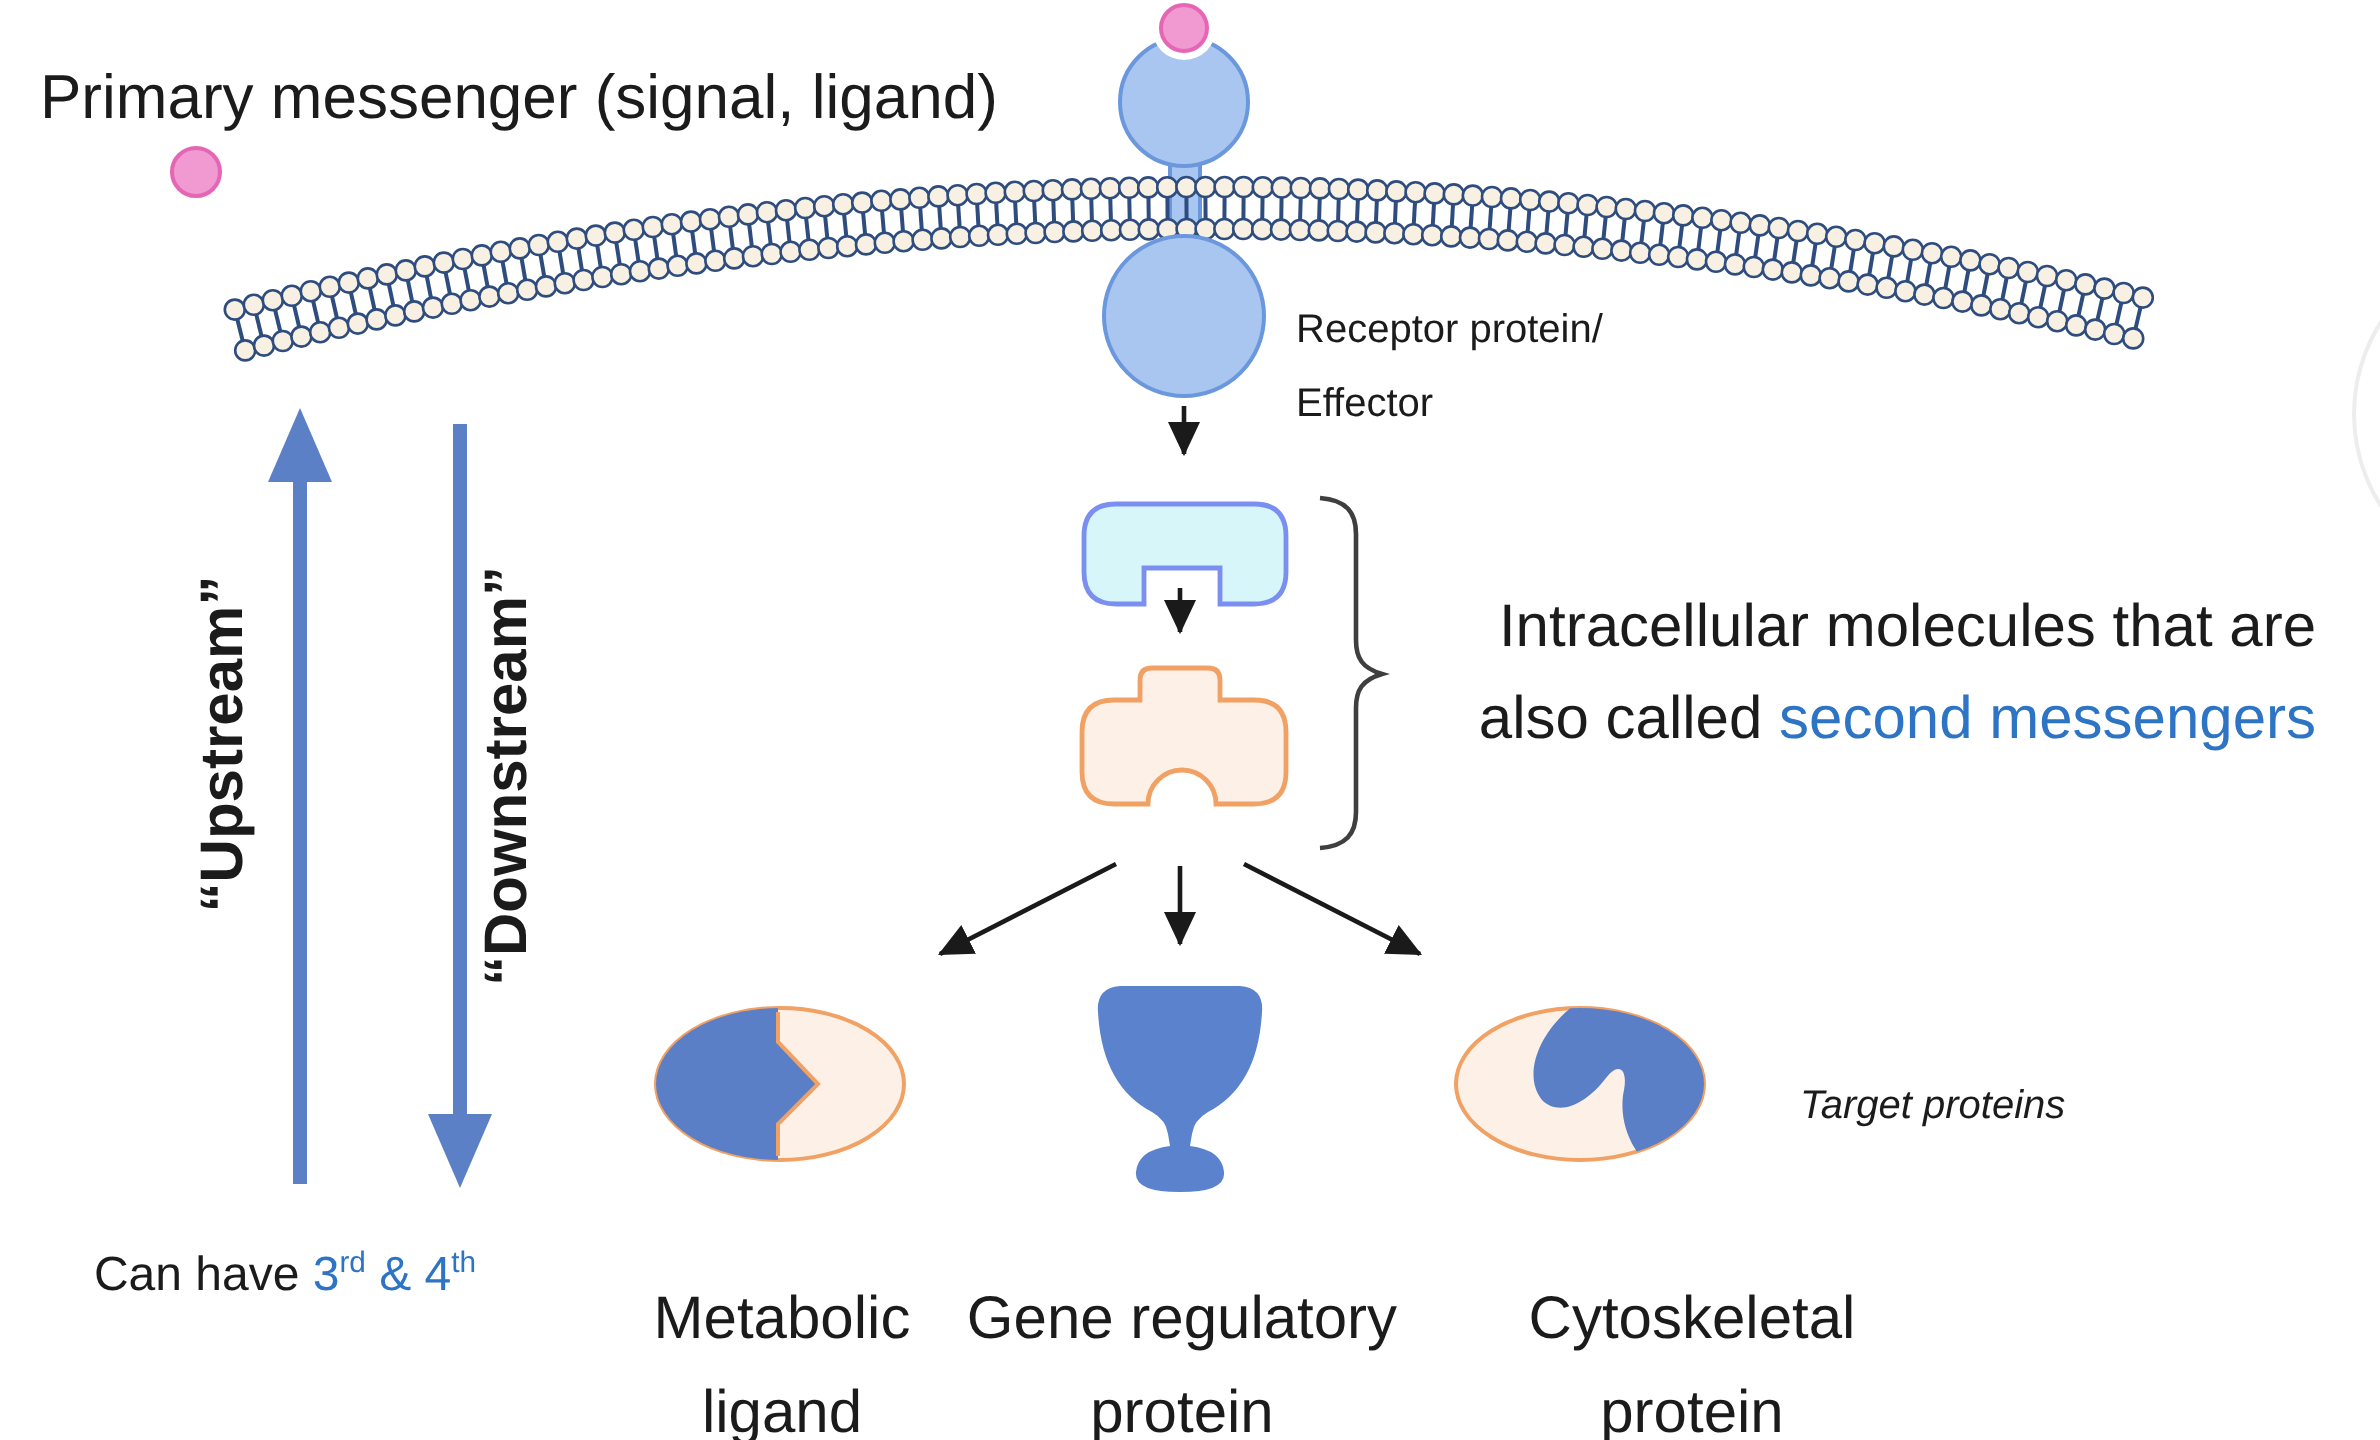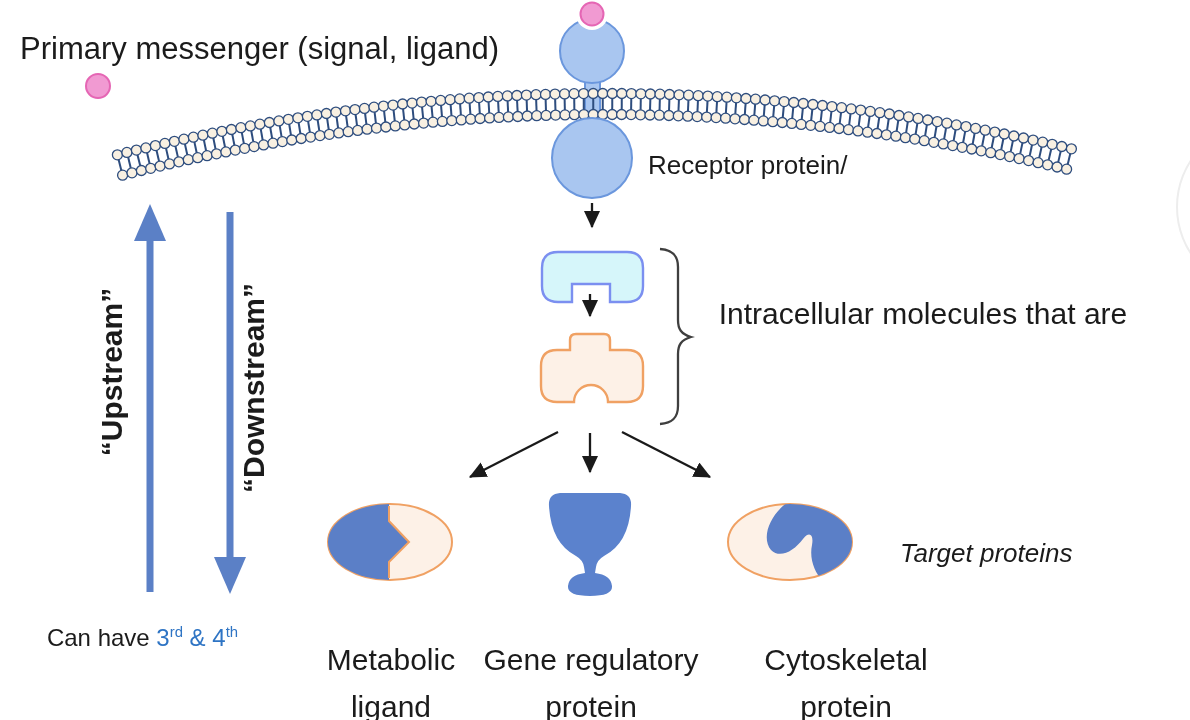--- a/index.html
+++ b/index.html
@@ -2,28 +2,28 @@
 <html style="--text-black: #1b1b1b; --text-blue: #2e74c4; --diagram-blue: #5b80c6; --ellipse-blue: #5b7fc7; --goblet-blue: #5b82cd; --receptor-fill: #a9c6f0; --receptor-stroke: #6b97dd; --ligand-fill: #f19ad2; --ligand-stroke: #e566b4; --membrane-dark: #2e4d7e; --membrane-head-fill: #f8f0e2; --messenger1-fill: #d6f6fa; --messenger1-stroke: #7b8ff0; --messenger2-fill: #fdf1e7; --messenger2-stroke: #f0a163; --arrow-black: #1a1a1a; --brace-gray: #3f3f3f;"><head>
 <meta charset="utf-8">
 <style>
   html,body{margin:0;padding:0;background:#fff;}
   .stage{
     position:relative;width:1190px;height:720px;background:#ffffff;
     font-family:"Liberation Sans", sans-serif;color:var(--text-black,#1b1b1b);
     overflow:hidden;
   }
   .stage svg.layer{position:absolute;left:0;top:0;}
-  .txt{position:absolute;white-space:nowrap;font-size:26px;line-height:37px;color:var(--text-black,#1b1b1b);}
+  .txt{position:absolute;white-space:nowrap;font-size:20px;line-height:37px;color:var(--text-black,#1b1b1b);}
   .title{left:20px;top:30px;font-size:31px;}
   .receptor-label{left:648px;top:147px;}
   .rot{position:absolute;font-weight:bold;font-size:30px;white-space:nowrap;
        transform:translate(-50%,-50%) rotate(-90deg);}
   .up-label{left:112px;top:372px;}
   .down-label{left:254px;top:388px;}
-  .note{position:absolute;left:688px;top:291px;width:470px;text-align:center;
+  .note{position:absolute;left:688px;top:291px;width:470px;text-align:right;
         font-size:30px;line-height:46px;white-space:nowrap;}
   .blue-text{color:var(--text-blue,#2e74c4);}
   .target-proteins{left:900px;top:535px;font-style:italic;}
   .tp-label{position:absolute;top:612px;text-align:center;font-size:30px;line-height:47px;white-space:nowrap;margin-top:24px;}
   .tp-metabolic{left:316px;width:150px;}
   .tp-gene{left:476px;width:230px;text-align:center;}
   .tp-cyto{left:756px;width:180px;}
   .can-have{position:absolute;left:0;top:614px;width:285px;text-align:center;
             font-size:24px;line-height:47px;white-space:nowrap;}
   .can-have sup{font-size:0.62em;line-height:0;}
@@ -418,27 +418,29 @@
     <g>
       <ellipse class="peach-ellipse" cx="790" cy="542" rx="62" ry="38"></ellipse>
       <path class="blue-solid" clip-path="url(#clipR)" d="M 788 502 C 772 513 760 536 771 550 C 780 559 794 551 803 539 C 809 531 814 534 812 545 C 809 559 815 573 822 580 L 860 580 L 860 500 Z"></path>
     </g>
   </svg>
 
   <div class="txt title">Primary messenger (signal, ligand)</div>
 
   <div class="txt receptor-label">
     <div>Receptor protein/</div>
+    <div>Effector</div>
   </div>
 
   <div class="rot up-label">“Upstream”</div>
   <div class="rot down-label">“Downstream”</div>
 
   <div class="note">
     <div>Intracellular molecules that are</div>
+    <div><span>also called </span><span class="blue-text">second messengers</span></div>
   </div>
 
   <div class="txt target-proteins">Target proteins</div>
 
   <div class="tp-label tp-metabolic">
     <div>Metabolic</div>
     <div>ligand</div>
   </div>
   <div class="tp-label tp-gene">
     <div>Gene regulatory</div>

